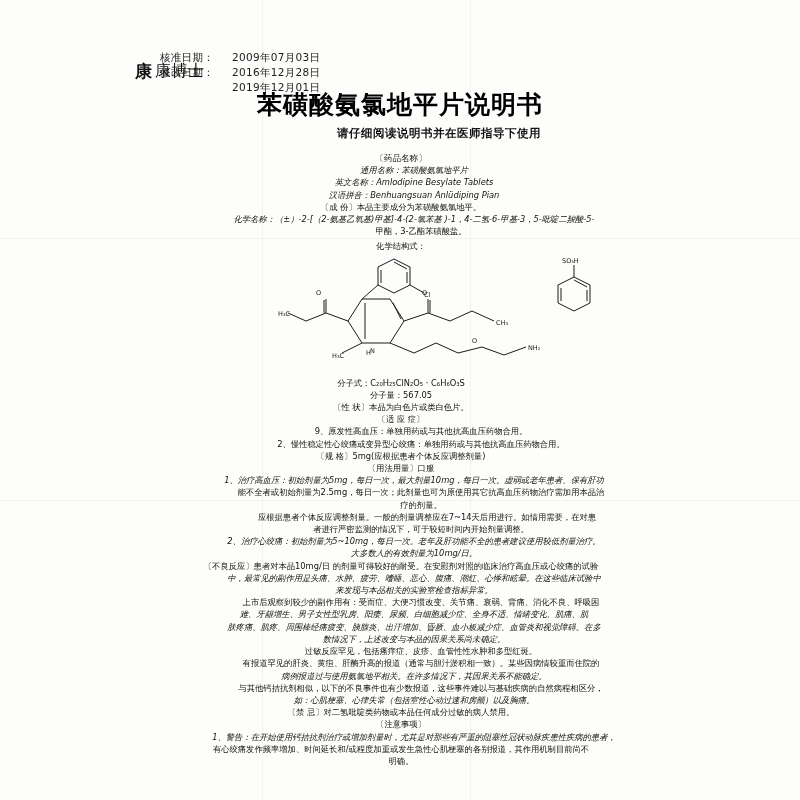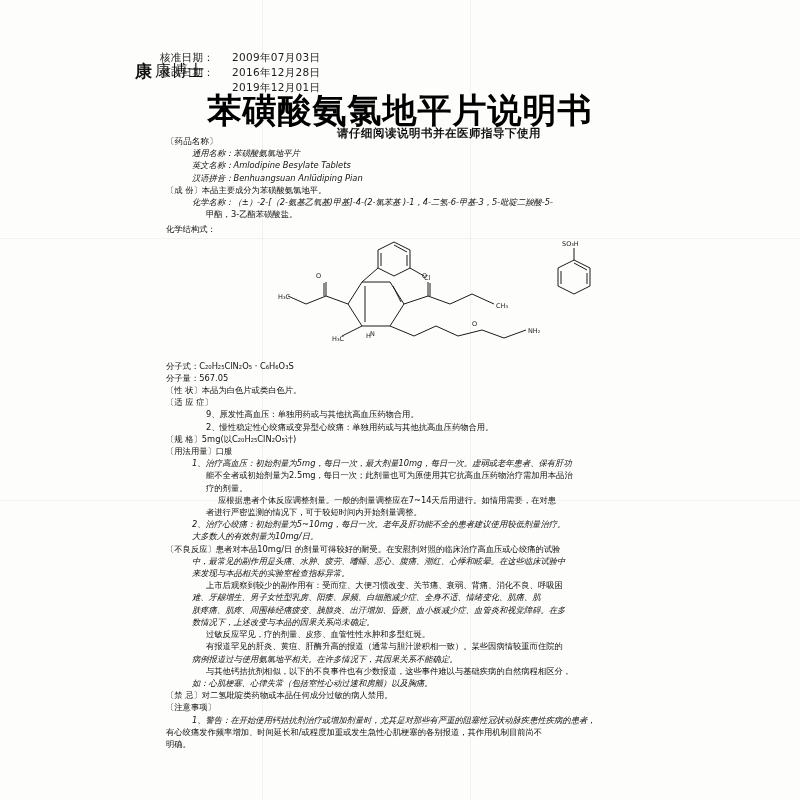--- a/index.html
+++ b/index.html
@@ -67,45 +67,46 @@
     font-weight: normal;
     color: #111;
     letter-spacing: 0.5px;
   }
 
   .doc-title {
     position: absolute;
     left: 0; top: 88px;
     width: 800px;
     text-align: center;
-    font-size: 34px;
+    font-size: 25px;
     font-weight: bold;
     letter-spacing: 1px;
     color: #000;
   }
   .doc-subtitle {
     position: absolute;
     left: 0; top: 126px;
     width: 800px;
     text-align: center;
     font-size: 11.5px;
     font-weight: bold;
     color: #111;
     letter-spacing: 0.5px;
     padding-left: 39px;
   }
 
   .body {
     position: absolute;
     left: 166px;
-    top: 133px;
+    top: 150px;
     width: 470px;
     font-size: 8.3px;
     line-height: 12.2px;
     color: #111;
+    text-align: center;
   }
   .sec-head {
     font-size: 8.6px;
     margin-top: 2px;
     white-space: nowrap;
   }
   .line { white-space: nowrap; }
   .ind1 { padding-left: 26px; font-style: italic; }
   .ind2 { padding-left: 40px; }
   .ind3 { padding-left: 52px; }
@@ -227,38 +228,38 @@
         </g>
       </svg>
     </div>
 
     <div class="line">分子式：C₂₀H₂₅ClN₂O₅ · C₆H₆O₃S</div>
     <div class="line">分子量：567.05</div>
     <div class="line">〔性    状〕本品为白色片或类白色片。</div>
     <div class="line">〔适 应 症〕</div>
     <div class="line ind2">9、原发性高血压：单独用药或与其他抗高血压药物合用。</div>
     <div class="line ind2">2、慢性稳定性心绞痛或变异型心绞痛：单独用药或与其他抗高血压药物合用。</div>
-    <div class="line">〔规    格〕5mg(以C₂₀H₂₅ClN₂O₅计)</div>
+    <div class="line">〔规    格〕5mg(应根据患者个体反应调整剂量)</div>
     <div class="line">〔用法用量〕口服</div>
     <div class="line ind1">1、治疗高血压：初始剂量为5mg，每日一次，最大剂量10mg，每日一次。虚弱或老年患者、保有肝功</div>
     <div class="line ind2">能不全者或初始剂量为2.5mg，每日一次；此剂量也可为原使用其它抗高血压药物治疗需加用本品治</div>
     <div class="line ind2">疗的剂量。</div>
     <div class="line ind3">应根据患者个体反应调整剂量。一般的剂量调整应在7~14天后用进行。如情用需要，在对患</div>
     <div class="line ind2">者进行严密监测的情况下，可于较短时间内开始剂量调整。</div>
     <div class="line ind1">2、治疗心绞痛：初始剂量为5~10mg，每日一次。老年及肝功能不全的患者建议使用较低剂量治疗。</div>
     <div class="line ind1">大多数人的有效剂量为10mg/日。</div>
 
     <div class="line">〔不良反应〕患者对本品10mg/日 的剂量可得较好的耐受。在安慰剂对照的临床治疗高血压或心绞痛的试验</div>
     <div class="line ind1">中，最常见的副作用是头痛、水肿、疲劳、嗜睡、恶心、腹痛、潮红、心悸和眩晕。在这些临床试验中</div>
     <div class="line ind1">来发现与本品相关的实验室检查指标异常。</div>
     <div class="line ind2">上市后观察到较少的副作用有：受而症、大便习惯改变、关节痛、衰弱、背痛、消化不良、呼吸困</div>
     <div class="line ind1">难、牙龈增生、男子女性型乳房、阳痿、尿频、白细胞减少症、全身不适、情绪变化、肌痛、肌</div>
     <div class="line ind1">肤疼痛、肌疼、周围棒经痛疲变、胰腺炎、出汗增加、昏厥、血小板减少症、血管炎和视觉障碍。在多</div>
     <div class="line ind1">数情况下，上述改变与本品的因果关系尚未确定。</div>
-    <div class="line ind2">过敏反应罕见，疗的剂量、皮疹、血管性性水肿和多型红斑。</div>
+    <div class="line ind2">过敏反应罕见，包括瘙痒症、皮疹、血管性性水肿和多型红斑。</div>
     <div class="line ind2">有报道罕见的肝炎、黄疸、肝酶升高的报道（通常与胆汁淤积相一致）。某些因病情较重而住院的</div>
     <div class="line ind1">病例报道过与使用氨氯地平相关。在许多情况下，其因果关系不能确定。</div>
     <div class="line ind2">与其他钙拮抗剂相似，以下的不良事件也有少数报道，这些事件难以与基础疾病的自然病程相区分，</div>
     <div class="line ind1">如：心肌梗塞、心律失常（包括室性心动过速和房颤）以及胸痛。</div>
 
     <div class="line">〔禁    忌〕对二氢吡啶类药物或本品任何成分过敏的病人禁用。</div>
     <div class="line">〔注意事项〕</div>
     <div class="line ind1">1、警告：在开始使用钙拮抗剂治疗或增加剂量时，尤其是对那些有严重的阻塞性冠状动脉疾患性疾病的患者，</div>
     <div class="line">有心绞痛发作频率增加、时间延长和/或程度加重或发生急性心肌梗塞的各别报道，其作用机制目前尚不</div>
     <div class="line">明确。</div>

